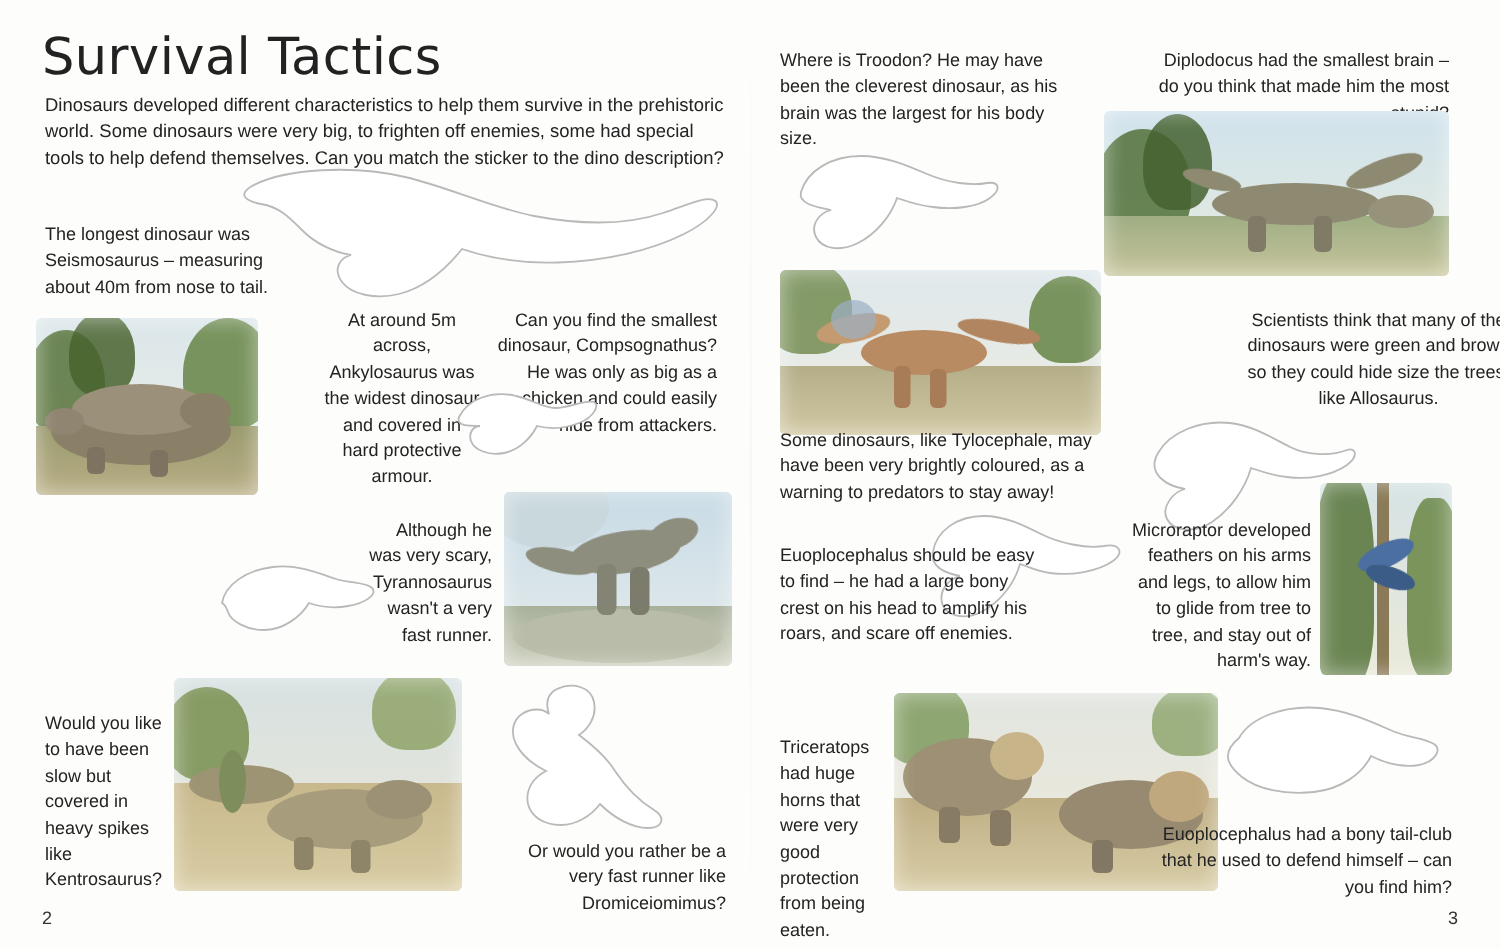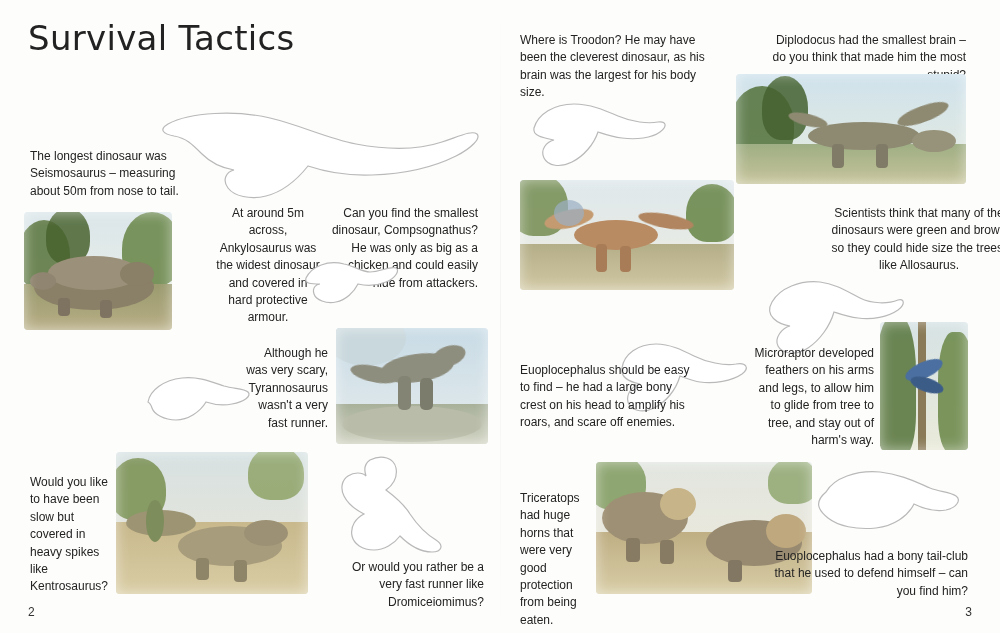--- a/index.html
+++ b/index.html
@@ -105,28 +105,29 @@
   .softedge { border-radius: 4px; }
 </style>
 </head>
 <body>
 
 <div class="page">
 
   <div class="gutter"></div>
 
   <div class="title">Survival Tactics</div>
+  <div class="intro">Dinosaurs developed different characteristics to help them survive in the prehistoric world. Some dinosaurs were very big, to frighten off enemies, some had special tools to help defend themselves. Can you match the sticker to the dino description?</div>
 
   <div class="outline" style="left:150px; top:108px; width:330px; height:100px;">
     <svg width="330" height="100" viewBox="0 0 330 100">
       <path d="M18,16 C40,4 86,2 120,10 C150,17 176,30 206,36 C238,42 268,42 292,34 C310,28 322,22 327,26 C331,30 322,40 306,48 C284,59 254,66 222,67 C196,68 176,64 158,58 C146,73 132,84 116,88 C100,92 84,88 78,80 C72,72 76,64 84,62 C72,60 60,54 52,46 C42,36 36,30 24,28 C14,26 8,22 18,16 Z"></path>
     </svg>
   </div>
 
-  <div class="cap" style="left:30px; top:148px; width:160px;">The longest dinosaur was Seismosaurus – measuring about 50m from nose to tail.</div>
+  <div class="cap" style="left:30px; top:148px; width:160px;">The longest dinosaur was Seismosaurus – measuring about 40m from nose to tail.</div>
 
   <div class="ill softedge" style="left:24px; top:212px; width:148px; height:118px;">
     <div class="sky" style="background:linear-gradient(#dbe6ea,#eef0e6);"></div>
     <div class="veg" style="left:-6px; top:8px; width:52px; height:70px; background:#5f7a44; opacity:.9;"></div>
     <div class="veg" style="left:22px; top:-4px; width:44px; height:56px; background:#49632f; opacity:.85;"></div>
     <div class="veg" style="right:-10px; top:0px; width:60px; height:74px; background:#6d8a4e; opacity:.9;"></div>
     <div class="ground" style="height:46px; background:linear-gradient(#9a9a6e,#b8ae85);"></div>
     <div class="blob" style="left:10px; top:52px; width:120px; height:46px; background:#8a7f67;"></div>
     <div class="blob" style="left:24px; top:44px; width:92px; height:34px; background:#9b9079;"></div>
     <div class="blob" style="left:96px; top:50px; width:34px; height:24px; background:#8a7f67;"></div>
@@ -233,20 +234,21 @@
   </div>
 
   <div class="cap center" style="left:790px; top:205px; width:178px;">Scientists think that many of the dinosaurs were green and brown so they could hide size the trees, like Allosaurus.</div>
 
   <div class="outline" style="left:756px; top:272px; width:150px; height:92px;">
     <svg width="150" height="92" viewBox="0 0 150 92">
       <path d="M16,30 C24,16 44,8 64,10 C80,12 92,20 104,26 C116,32 132,32 142,28 C148,26 150,32 142,38 C132,45 116,48 102,46 C92,45 84,42 78,40 C74,54 64,68 52,76 C40,84 26,82 22,74 C18,66 26,56 34,54 C22,52 8,44 16,30 Z"></path>
     </svg>
   </div>
 
+  <div class="cap" style="left:520px; top:285px; width:220px;">Some dinosaurs, like Tylocephale, may have been very brightly coloured, as a warning to predators to stay away!</div>
 
   <div class="outline" style="left:608px; top:334px; width:144px; height:86px;">
     <svg width="144" height="86" viewBox="0 0 144 86">
       <path d="M14,34 C16,20 30,10 48,10 C62,10 74,16 86,22 C98,28 116,32 128,30 C138,28 142,34 134,40 C124,47 106,50 92,48 C84,47 78,44 72,42 C68,56 58,68 46,74 C34,80 22,76 20,68 C18,60 24,52 32,50 C22,48 12,44 14,34 Z"></path>
     </svg>
   </div>
 
   <div class="cap" style="left:520px; top:362px; width:170px;">Euoplocephalus should be easy to find – he had a large bony crest on his head to amplify his roars, and scare off enemies.</div>
 
   <div class="ill softedge" style="left:880px; top:322px; width:88px; height:128px;">

